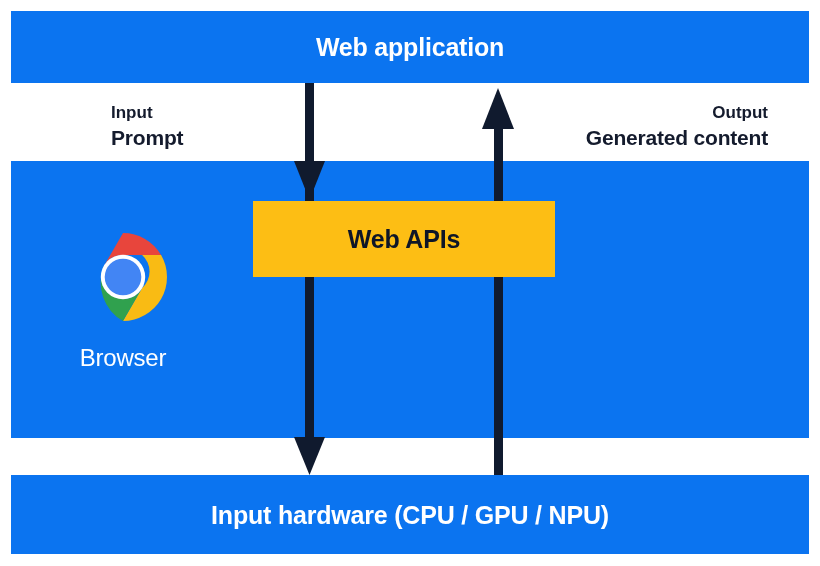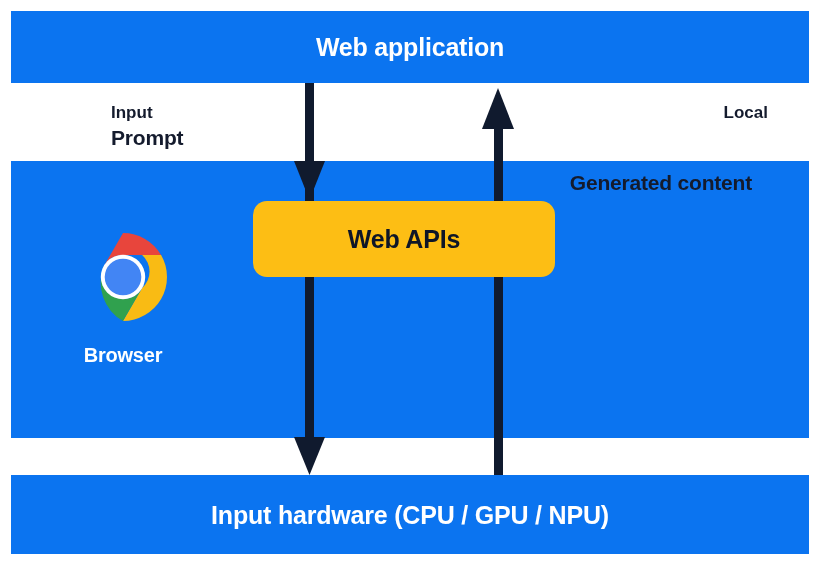--- a/index.html
+++ b/index.html
@@ -72,34 +72,33 @@
     width: 88px;
     height: 88px;
   }
   #browser-label {
     position: absolute;
     left: 23px;
     top: 344px;
     width: 200px;
     text-align: center;
     color: #ffffff;
-    font-weight: bold;
-    font-size: 20px;
+    font-weight: normal;
+    font-size: 24px;
     letter-spacing: -0.2px;
   }
 
   
   .ybox {
     position: absolute;
     background: #FDBE14;
     display: flex;
     align-items: center;
     justify-content: center;
     text-align: center;
-    border-radius: 14px;
   }
   .ybox-label {
     color: #0E1628;
     font-weight: bold;
     font-size: 25px;
     line-height: 1.28;
     letter-spacing: -0.2px;
   }
   #box-web-apis {
     left: 253px;
@@ -138,21 +137,21 @@
   }
   #annot-input .annot-kind  { position: absolute; left: 0; top: 0; }
   #annot-input .annot-value { position: absolute; left: 0; top: 23px; text-align: right; }
 
   #annot-output {
     right: 52px;
     top: 104px;
     text-align: right;
   }
   #annot-output .annot-kind  { position: absolute; right: 0; top: 0; }
-  #annot-output .annot-value { position: absolute; right: 16px; top: 23px; margin-top: 45px; }
+  #annot-output .annot-value { position: absolute; right: 0; top: 23px; }
 </style>
 </head>
 <body>
 
 <div id="canvas">
 
   <div class="band" id="band-web-application">
     <div class="band-title">Web application</div>
   </div>
 
@@ -203,17 +202,17 @@
     <div class="ybox-label">Web APIs</div>
   </div>
 
 
   <div class="annot" id="annot-input">
     <div class="annot-kind">Input</div>
     <div class="annot-value">Prompt</div>
   </div>
 
   <div class="annot" id="annot-output">
-    <div class="annot-kind">Local</div>
+    <div class="annot-kind">Output</div>
     <div class="annot-value">Generated content</div>
   </div>
 
 </div>
 
 </body></html>

